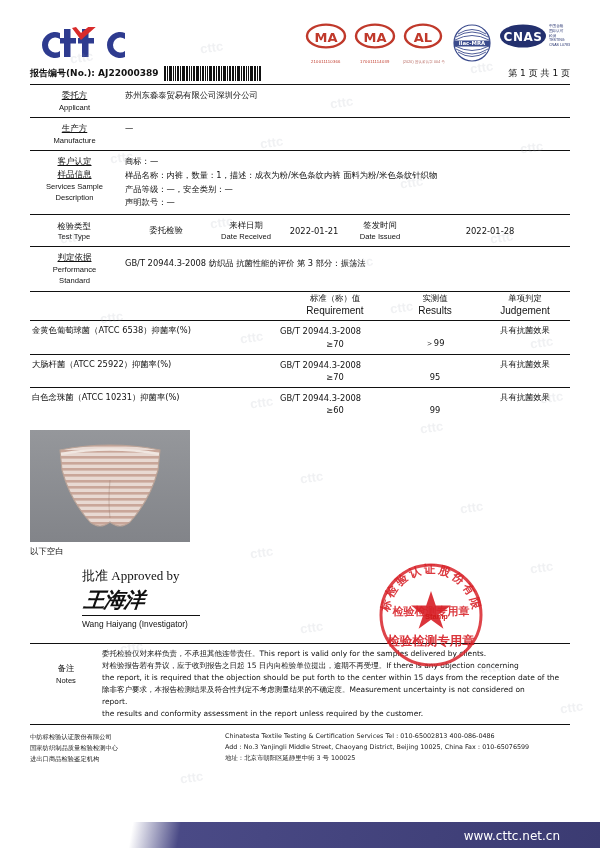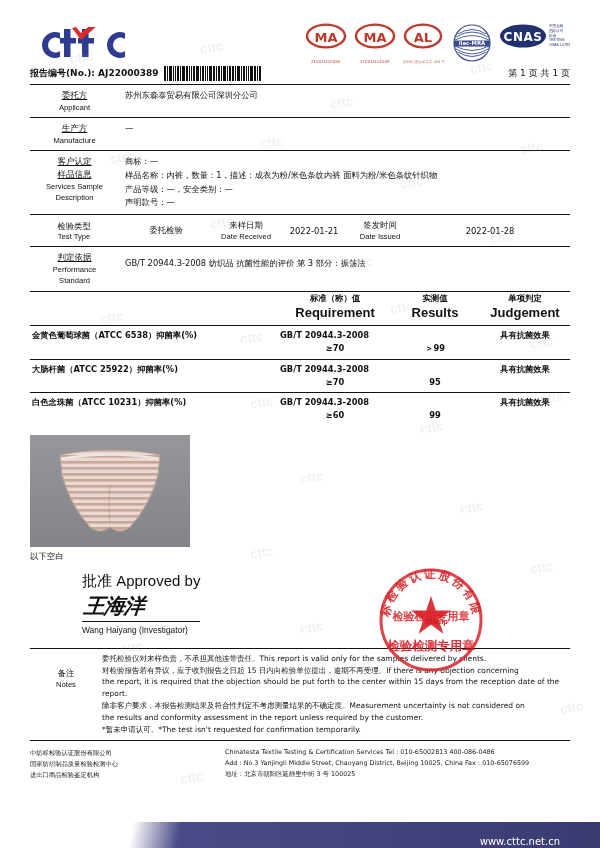--- a/index.html
+++ b/index.html
@@ -53,41 +53,41 @@
   .tt-c1 { width:88px; text-align:center; }
   .tt-c2 { width:96px; text-align:center; }
   .tt-c3 { width:64px; text-align:center; line-height:1.45; }
   .tt-c4 { width:72px; text-align:center; }
   .tt-c5 { width:60px; text-align:center; line-height:1.45; }
   .tt-c6 { flex:1; text-align:center; }
   .sm-en { font-size:7.6px; font-family:"Liberation Sans",sans-serif; }
 
   
   .res { width:100%; border-collapse:collapse; margin-top:0; }
-  .res th, .res td { font-family:"DejaVu Sans",sans-serif; font-size:8.3px; font-weight:bold; padding:0; }
+  .res th, .res td { font-family:"DejaVu Sans",sans-serif; font-size:8.3px; font-weight:normal; padding:0; }
   .rhdr { text-align:center; line-height:1.45; padding-bottom:2px !important; }
   .rhdr .cn { display:block; font-size:8.4px; }
-  .rhdr .en { display:block; font-size:13px; font-family:"Liberation Sans",sans-serif; }
+  .rhdr .en { display:block; font-size:10px; font-family:"Liberation Sans",sans-serif; }
   .c-item { width:250px; text-align:left; padding-left:2px !important; }
   .c-req  { width:110px; text-align:center; }
   .c-res  { width:90px; text-align:center; }
   .c-jdg  { flex:1; text-align:center; }
   .res-row td { padding-top:4px !important; }
   .res-row2 td { padding-top:2px !important; padding-bottom:5px !important; }
   .bt td { border-top:1px solid #111; }
 
   
   .photo-wrap { margin-top:10px; }
   .photo { width:160px; height:112px; position:relative; overflow:hidden; background:#8d8f93; }
   .blank-note { font-size:8.4px; font-family:"DejaVu Sans",sans-serif; margin-top:4px; }
 
   
   .sig-zone { position:relative; margin-top:10px; height:74px; }
   .sig-block { padding-left:52px; }
-  .sig-appr { font-size:15px; font-family:Liberation Sans, sans-serif; }
+  .sig-appr { font-size:13px; font-family:Liberation Serif, serif; }
   .sig-hand { font-family:"DejaVu Serif",serif; font-size:21px; font-style:italic; font-weight:bold;
               letter-spacing:-1px; margin:1px 0 0 2px; transform:skewX(-6deg); }
   .sig-line { width:118px; border-bottom:1px solid #111; margin:1px 0 3px 0; }
   .sig-name { font-size:8.4px; }
 
   .stamp { position:absolute; left:345px; top:-8px; width:112px; height:112px; }
   .stamp-en { position:absolute; left:395px; top:45px; font-size:7.5px; color:#d01b1b; font-weight:bold; }
 
   
   .notes-wrap { border-top:1.4px solid #111; margin-top:2px; display:flex; }
@@ -97,21 +97,21 @@
   .notes-body { flex:1; padding:4px 0 4px 0; }
   .notes-body p { margin:0; font-family:"DejaVu Sans",sans-serif; font-size:7.5px; line-height:1.58; }
 
   
   .footer { border-top:1.4px solid #111; margin-top:0; padding-top:6px; display:flex; }
   .f-left { width:195px; font-family:"DejaVu Sans",sans-serif; font-size:6.3px; line-height:1.75; color:#1a1a1a; }
   .f-right { flex:1; font-family:"DejaVu Sans",sans-serif; font-size:6.4px; line-height:1.75; color:#1a1a1a; }
 
   .botbar { position:absolute; left:0; right:0; bottom:0; height:26px;
             background:linear-gradient(100deg,#ffffff 0%,#ffffff 22%,#4a4a86 30%,#3b3b72 100%); }
-  .botbar .url { position:absolute; right:40px; top:14px; color:#fff; font-size:10px; font-family:"DejaVu Sans",sans-serif; }
+  .botbar .url { position:absolute; right:40px; top:7px; color:#fff; font-size:12px; font-family:"DejaVu Sans",sans-serif; }
 
   
   .wm { position:absolute; inset:0; pointer-events:none; overflow:hidden; z-index:5; }
   .wm span { position:absolute; font-size:13px; font-weight:bold; color:rgba(160,168,182,0.16);
              font-family:"Liberation Sans",sans-serif; transform:rotate(-8deg); }
 </style>
 </head>
 <body>
 
 <div class="page">
@@ -410,24 +410,23 @@
 
   <div class="notes-wrap">
     <div class="notes-lbl">
       <span>备注</span>
       <span class="en">Notes</span>
     </div>
     <div class="notes-body">
       <p>委托检验仅对来样负责，不承担其他连带责任。This report is valid only for the samples delivered by clients.</p>
       <p>对检验报告若有异议，应于收到报告之日起 15 日内向检验单位提出，逾期不再受理。If there is any objection concerning</p>
       <p>the report, it is required that the objection should be put forth to the center within 15 days from the reception date of the</p>
+      <p>除非客户要求，本报告检测结果及符合性判定不考虑测量结果的不确定度。Measurement uncertainty is not considered on</p>
       <p>report.</p>
-      <p>除非客户要求，本报告检测结果及符合性判定不考虑测量结果的不确定度。Measurement uncertainty is not considered on</p>
       <p>the results and conformity assessment in the report unless required by the customer.</p>
-      <p>*暂未申请认可。*The test isn't requested for confirmation temporarily.</p>
     </div>
   </div>
 
   <div class="footer">
     <div class="f-left">
       <div>中纺标检验认证股份有限公司</div>
       <div>国家纺织制品质量检验检测中心</div>
       <div>进出口商品检验鉴定机构</div>
     </div>
     <div class="f-right">

